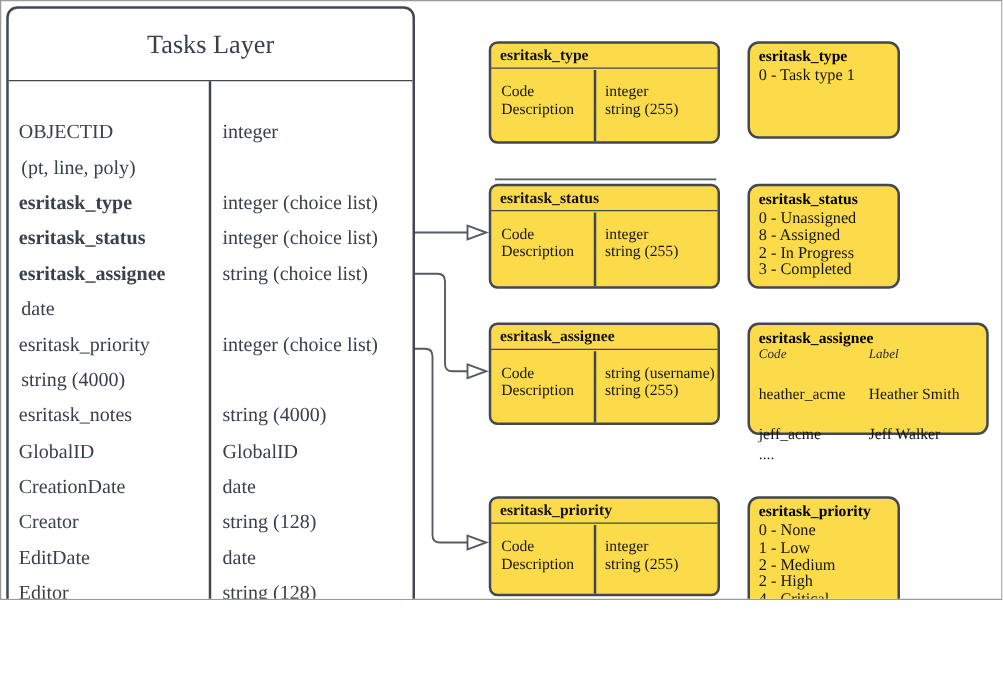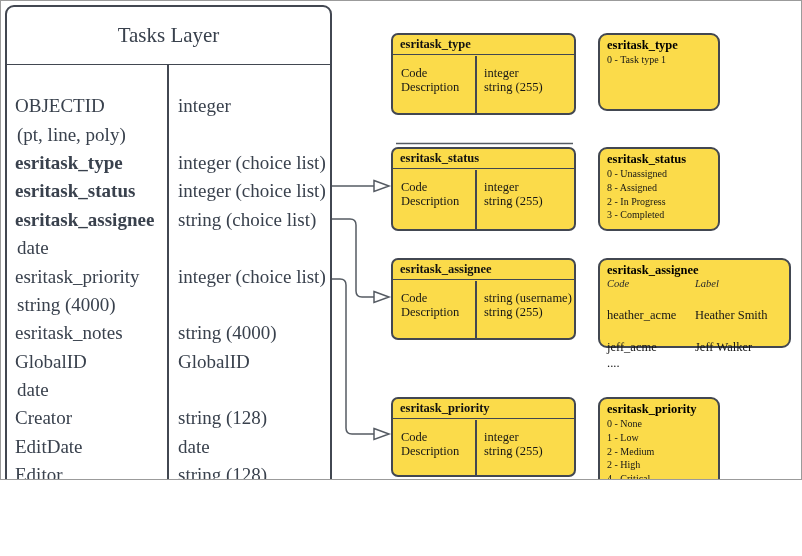--- a/index.html
+++ b/index.html
@@ -13,21 +13,21 @@
     position:absolute;left:4px;top:4px;width:327px;height:548px;box-sizing:border-box;
     background:#fff;border:2px solid #424751;border-radius:9px;
   }
   .tl-title{
     position:absolute;left:0;right:0;top:0;height:57px;
     display:flex;align-items:center;justify-content:center;
     font-size:21px;color:#39414d;border-bottom:1.5px solid #424751;
   }
   .tl-coldiv{position:absolute;left:160px;top:58px;bottom:0;width:1.5px;background:#424751;}
   .tl-rows{position:absolute;left:0;right:0;top:85px;}
-  .tl-row{height:28.4px;display:flex;align-items:center;font-size:19px;color:#39414d;}
+  .tl-row{height:28.4px;display:flex;align-items:center;font-size:16px;color:#39414d;}
   .tl-row .cname{width:161px;padding-left:8px;box-sizing:border-box;white-space:nowrap;}
   .tl-row .ctype{padding-left:10px;white-space:nowrap;}
   .tl-row.bold .cname{font-weight:bold;}
   
   .dbox{
     position:absolute;left:390px;width:185px;height:82px;box-sizing:border-box;
     background:#fbdb4a;border:2px solid #424751;border-radius:7px;
   }
   .dbox-title{
     height:19px;line-height:19px;padding:0 7px;font-weight:bold;font-size:12.5px;
@@ -37,21 +37,21 @@
   .dbox-col{position:absolute;top:31px;font-size:12.5px;line-height:14px;color:#161616;white-space:nowrap;}
   .dbox-col.l{left:8px;}
   .dbox-col.r{left:91px;}
   
   .vbox{
     position:absolute;left:597px;width:122px;box-sizing:border-box;
     background:#fbdb4a;border:2px solid #424751;border-radius:9px;
     padding:3px 7px;color:#161616;
   }
   .vbox .vtitle{font-weight:bold;font-size:12.5px;line-height:15px;color:#000;white-space:nowrap;}
-  .vbox .vline{font-size:10px;line-height:13.8px;white-space:nowrap;}
+  .vbox .vline{font-size:13px;line-height:13.8px;white-space:nowrap;}
   .vgrid{display:grid;grid-template-columns:88px auto;}
   .vhead{font-style:italic;font-size:10.5px;line-height:12px;color:#2a2a2a;}
   .vcell{font-size:12.5px;line-height:14px;white-space:nowrap;margin-top:18px;}
   .vdots{font-size:12.5px;line-height:14px;margin-top:2px;}
   
   .wires{position:absolute;left:0;top:0;pointer-events:none;}
 </style>
 </head>
 <body>
 
@@ -92,20 +92,21 @@
       </div>
       <div class="tl-row">
         <span class="cname">esritask_notes</span>
         <span class="ctype">string (4000)</span>
       </div>
       <div class="tl-row">
         <span class="cname">GlobalID</span>
         <span class="ctype">GlobalID</span>
       </div>
       <div class="tl-row">
+        <span class="cname">CreationDate</span>
         <span class="ctype">date</span>
       </div>
       <div class="tl-row">
         <span class="cname">Creator</span>
         <span class="ctype">string (128)</span>
       </div>
       <div class="tl-row">
         <span class="cname">EditDate</span>
         <span class="ctype">date</span>
       </div>

